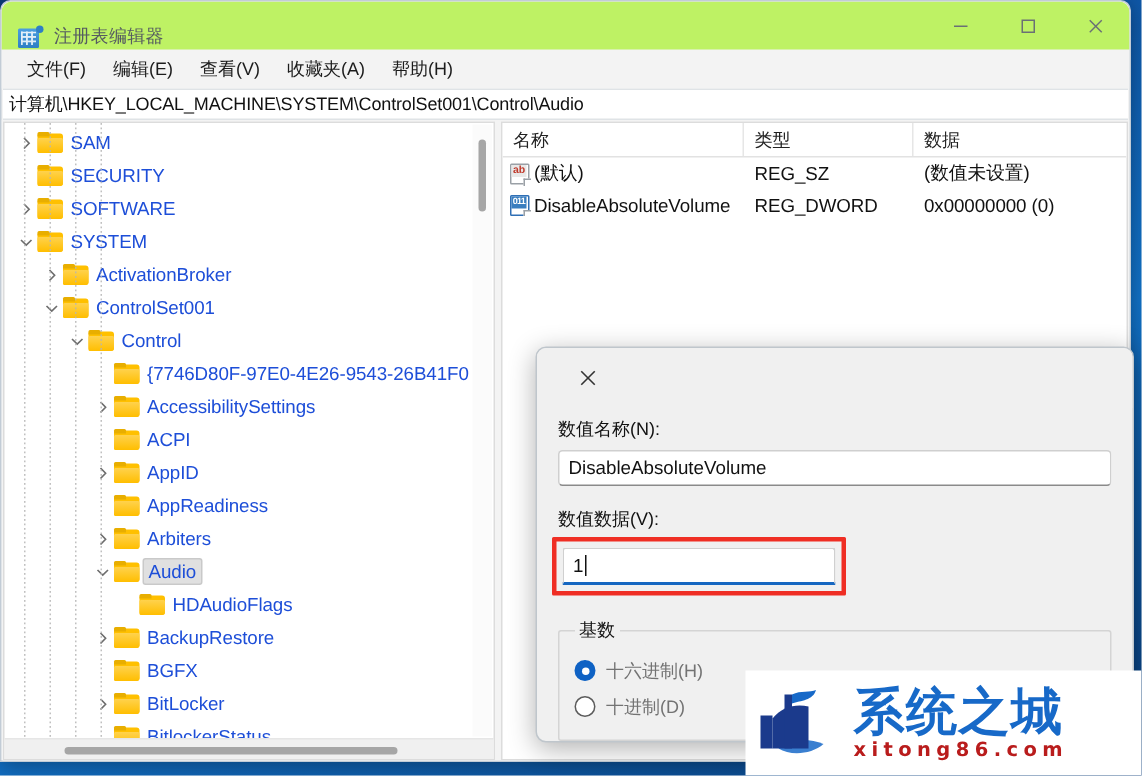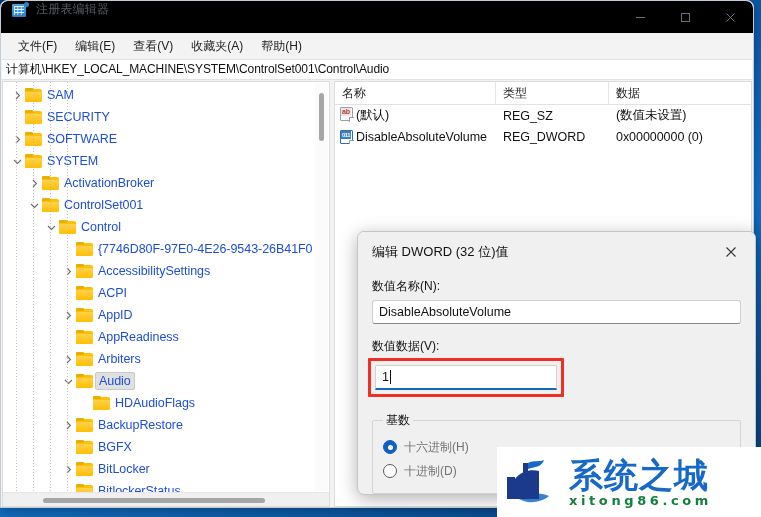--- a/index.html
+++ b/index.html
@@ -27,23 +27,23 @@
     border-radius: 7px 7px 0 0;
     box-shadow: 0 2px 14px rgba(0,0,0,.35);
     overflow: hidden;
     display: flex;
     flex-direction: column;
   }
 
   
   .titlebar {
     height: 32px;
-    background: #000000;
-    display: flex;
-    align-items: flex-start;
+    background: #bef264;
+    display: flex;
+    align-items: flex-end;
     flex: none;
     border-radius: 7px 7px 0 0;
     position: relative;
   }
   .title-left {
     display: flex;
     align-items: center;
     gap: 8px;
     padding-left: 11px;
   }
@@ -310,20 +310,21 @@
     height: 21px;
     display: flex;
     align-items: center;
   }
   .cell {
     font-size: 12.5px;
     color: #111;
     white-space: nowrap;
     overflow: hidden;
     display: flex;
+    align-items: center;
     letter-spacing: -.05px;
   }
   .cell.name { width: 161px; flex: none; padding-left: 5px; gap: 3px; }
   .cell.type { width: 113px; flex: none; padding-left: 7px; }
   .cell.data { flex: 1; padding-left: 7px; }
 
   .val-icon { width: 13px; height: 14px; flex: none; position: relative; }
   .val-icon .page {
     position: absolute; inset: 0;
     background: #fff;
@@ -534,21 +535,21 @@
     font-weight: bold;
     color: #1769c8;
     line-height: 36px;
     letter-spacing: 1px;
     white-space: nowrap;
     font-family: "DejaVu Sans", sans-serif;
   }
   .wm-sub {
     font-size: 13px;
     font-weight: bold;
-    color: #15803d;
+    color: #b91c1c;
     letter-spacing: 3.6px;
     white-space: nowrap;
     font-family: "DejaVu Sans", sans-serif;
   }
 
   
   #desktop-strip {
     position: absolute;
     left: 0; bottom: 0;
     width: 761px; height: 9px;
@@ -894,21 +895,20 @@
           </div>
         </div>
     </div>
 
   </div>
 </div>
 
 <div id="edit-dialog">
 
   <div class="dlg-title">
-    <span class="dlg-title-text">编辑 DWORD (32 位)值</span>
     <div class="dlg-close">
       <svg width="12" height="12" viewBox="0 0 12 12">
           <line x1="1.5" y1="1.5" x2="10.5" y2="10.5" stroke="currentColor" stroke-width="1.1"></line>
           <line x1="10.5" y1="1.5" x2="1.5" y2="10.5" stroke="currentColor" stroke-width="1.1"></line>
         </svg>
     </div>
   </div>
 
   <div class="dlg-body">
 

